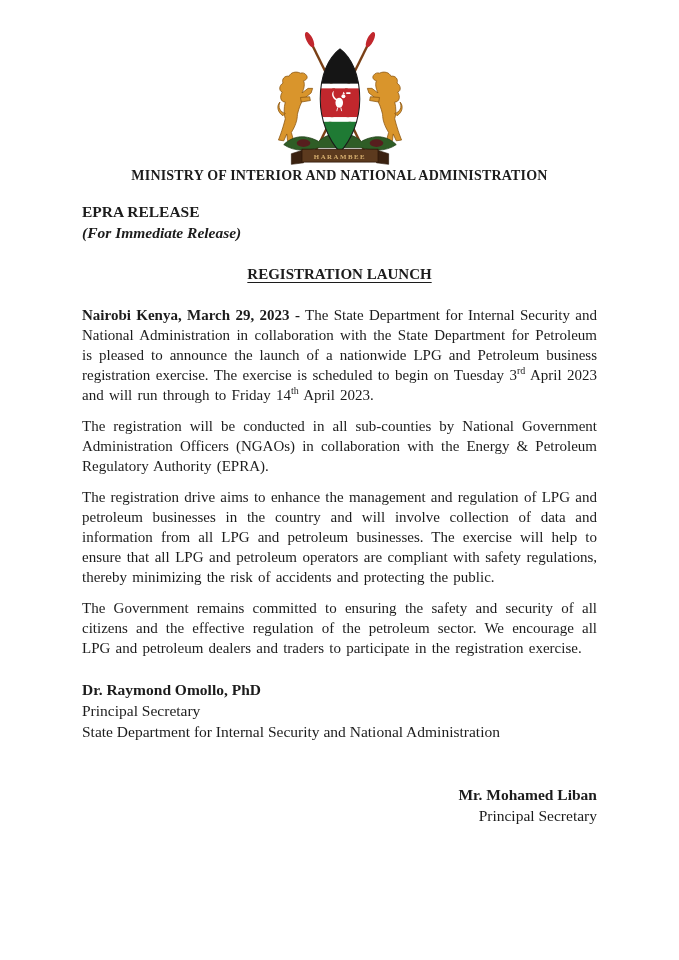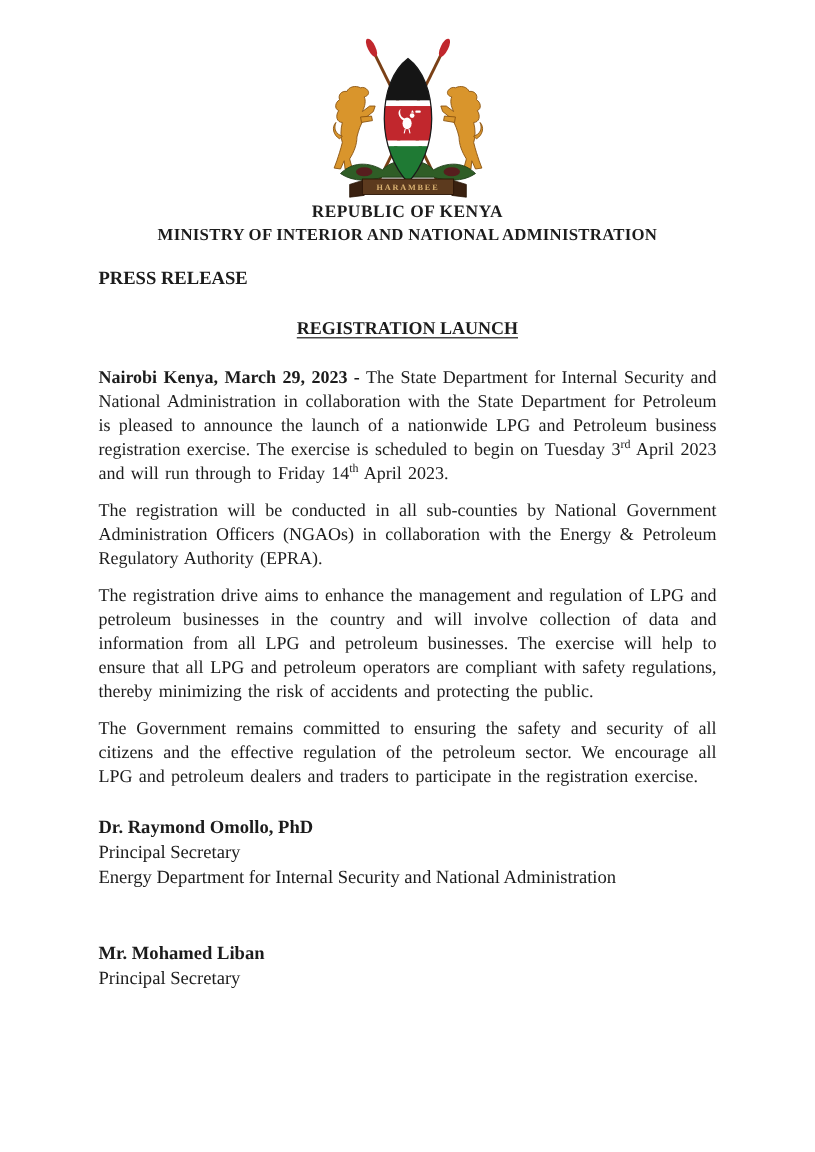--- a/index.html
+++ b/index.html
@@ -27,21 +27,21 @@
   .body-text{margin-top:21px;}
   .body-text p{
     margin:0 0 11px 0;
     font-size:15px;line-height:20px;
     text-align:justify;
     word-spacing:1.5px;
   }
   .body-text sup{font-size:10px;line-height:0;}
   .lead{font-weight:bold;}
   .signatures{margin-top:21px;}
-  .sig-block + .sig-block{margin-top:42px;}
+  .sig-block + .sig-block{margin-top:42px;text-align:right;}
   .sig-name{font-weight:bold;font-size:15.5px;line-height:21px;}
   .sig-line{font-size:15.5px;line-height:21px;}
   svg text{font-family:"Liberation Serif","DejaVu Serif",serif;}
 </style>
 </head>
 <body>
 
 <div class="page">
 
   <div class="emblem-wrap">
@@ -98,45 +98,45 @@
 
       <g>
         <polygon points="36,160 52,155 52,172 36,174" fill="#3a2110" stroke="#241203" stroke-width=".8"></polygon>
         <polygon points="164,160 148,155 148,172 164,174" fill="#3a2110" stroke="#241203" stroke-width=".8"></polygon>
         <rect x="50" y="154" width="100" height="17" fill="#5c3a1e" stroke="#2c1608" stroke-width="1"></rect>
         <text x="100" y="166.5" text-anchor="middle" font-size="9" font-weight="bold" fill="#d8b070" letter-spacing="2">HARAMBEE</text>
       </g>
     </svg>
   </div>
 
-  <div class="org-heading org-line1">REPUBLIC OF KENYA</div>
   <div class="org-heading org-line2">MINISTRY OF INTERIOR AND NATIONAL ADMINISTRATION</div>
 
   <div class="release-block">
-    <div class="release-label">PRESS RELEASE</div>
+    <div class="release-label">EPRA RELEASE</div>
+    <div class="release-note">(For Immediate Release)</div>
   </div>
 
   <div class="doc-title">
     <span class="tl">REGISTRATION LAUNCH</span>
   </div>
 
   <div class="body-text">
     <p>
       <span class="lead">Nairobi Kenya, March 29, 2023 -</span><span> The State Department for Internal Security and National Administration in collaboration with the State Department for Petroleum is pleased to announce the launch of a nationwide LPG and Petroleum business registration exercise. The exercise is scheduled to begin on Tuesday 3</span><sup>rd</sup><span> April 2023 and will run through to Friday 14</span><sup>th</sup><span> April 2023.</span>
     </p>
     <p>The registration will be conducted in all sub-counties by National Government Administration Officers (NGAOs) in collaboration with the Energy &amp; Petroleum Regulatory Authority (EPRA).</p>
     <p>The registration drive aims to enhance the management and regulation of LPG and petroleum businesses in the country and will involve collection of data and information from all LPG and petroleum businesses. The exercise will help to ensure that all LPG and petroleum operators are compliant with safety regulations, thereby minimizing the risk of accidents and protecting the public.</p>
     <p>The Government remains committed to ensuring the safety and security of all citizens and the effective regulation of the petroleum sector. We encourage all LPG and petroleum dealers and traders to participate in the registration exercise.</p>
   </div>
 
   <div class="signatures">
     <div class="sig-block">
       <div class="sig-name">Dr. Raymond Omollo, PhD</div>
       <div class="sig-line">Principal Secretary</div>
-      <div class="sig-line">Energy Department for Internal Security and National Administration</div>
+      <div class="sig-line">State Department for Internal Security and National Administration</div>
     </div>
     <div class="sig-block">
       <div class="sig-name">Mr. Mohamed Liban</div>
       <div class="sig-line">Principal Secretary</div>
     </div>
   </div>
 
 </div>
 
 </body></html>

